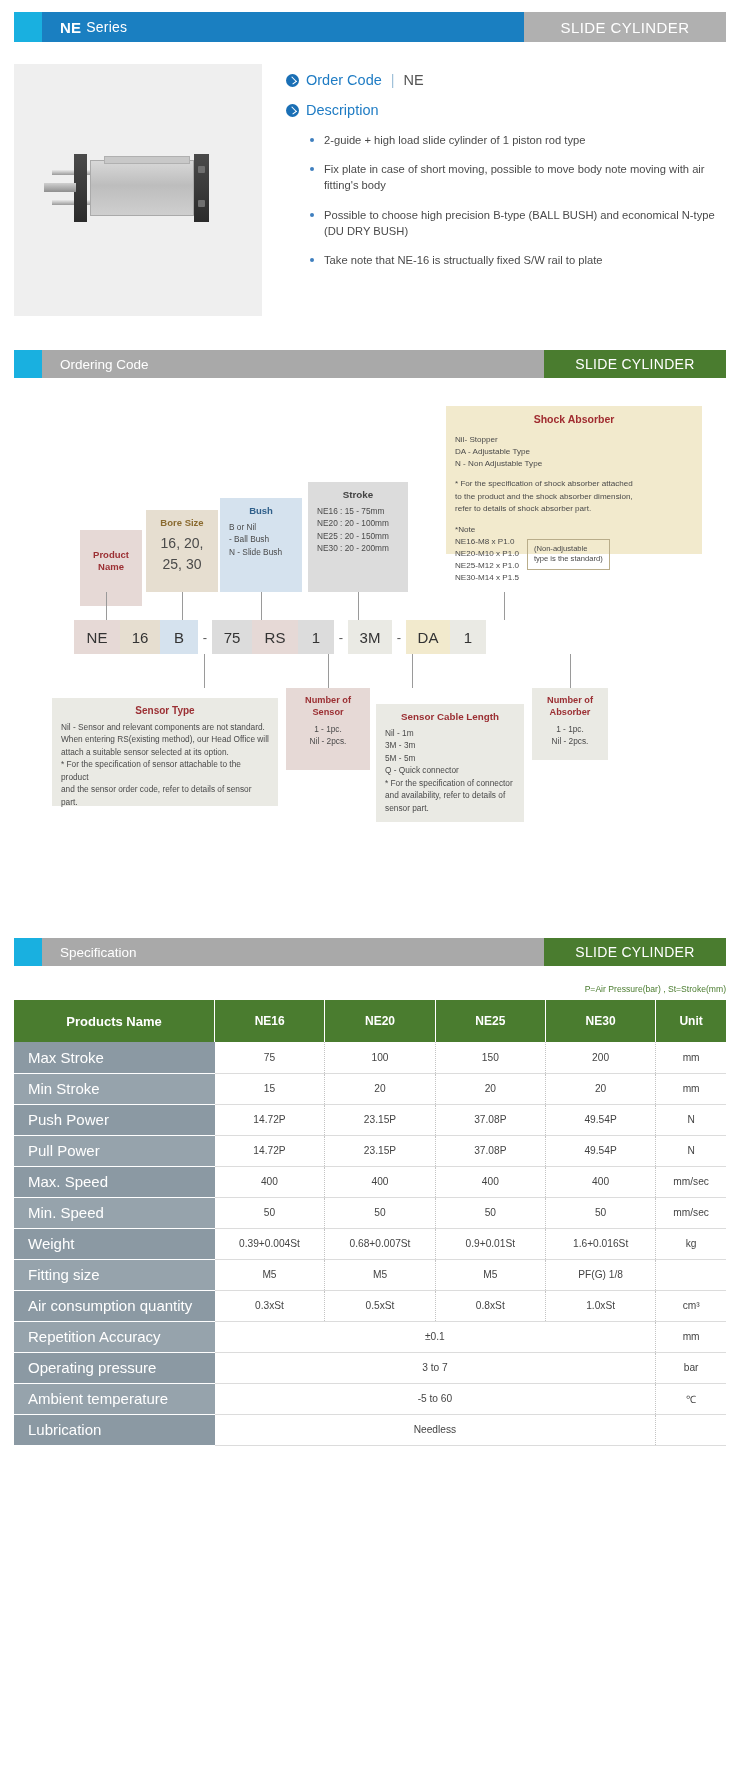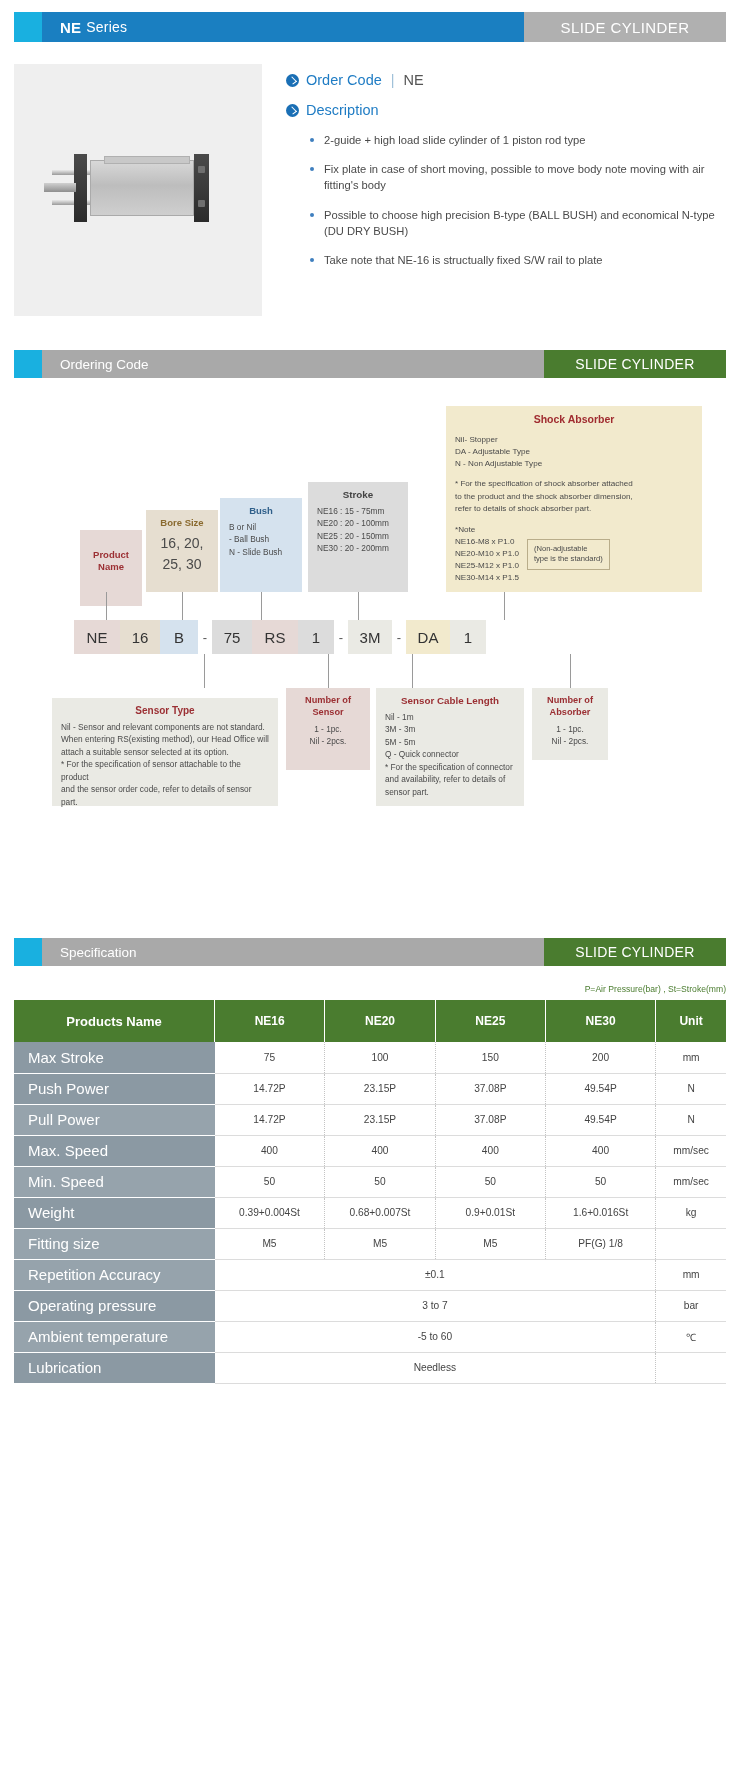--- a/index.html
+++ b/index.html
@@ -87,40 +87,40 @@
   .bx-bore { left: 132px; top: 132px; width: 72px; height: 82px;
     background: #e6ded0; }
   .bx-bore .oh { color: #8a6a2f; font-size: 9.5px; }
   .bx-bore .ob { text-align: center; font-size: 14px; }
   .bx-bush { left: 206px; top: 120px; width: 82px; height: 94px;
     background: #d5e2ee; }
   .bx-bush .oh { color: #2f5f8a; font-size: 9.5px; }
   .bx-stroke { left: 294px; top: 104px; width: 100px; height: 110px;
     background: #dcdcdc; }
   .bx-stroke .oh { color: #444; font-size: 9.8px; }
-  .bx-shock { left: 432px; top: 28px; width: 256px; height: 186px;
+  .bx-shock { left: 432px; top: 28px; width: 256px; height: 148px;
     background: #f2eacd; }
   .bx-shock .oh { color: #a02c30; font-size: 10.5px; margin-bottom: 9px; }
   .bx-shock .ob { font-size: 8.1px; }
   .bx-shock .nb { margin-top: 8px; }
   .bx-shock .note2 { margin-top: 9px; display: flex; gap: 8px; }
   .bx-shock .note2 .lft { flex: none; }
   .bx-shock .note2 .rgt {
     border: 1px solid #b9ad8a; padding: 4px 6px; font-size: 7.6px;
     line-height: 1.4; align-self: center;
   }
 
   .bx-sensor { left: 38px; top: 320px; width: 226px; height: 108px;
     background: #eaeae4; }
   .bx-sensor .oh { color: #9b2f33; font-size: 10px; }
   .bx-numsensor { left: 272px; top: 310px; width: 84px; height: 82px;
     background: #e6d9d6; }
   .bx-numsensor .oh { color: #9b2f33; font-size: 9.2px; line-height: 1.25; }
   .bx-numsensor .ob { text-align: center; }
-  .bx-cable { left: 362px; top: 310px; width: 148px; height: 118px;
+  .bx-cable { left: 362px; top: 326px; width: 148px; height: 118px;
     background: #eaeae4; }
   .bx-cable .oh { color: #9b2f33; font-size: 9.8px; }
   .bx-numabs { left: 518px; top: 310px; width: 76px; height: 72px;
     background: #eaeae4; }
   .bx-numabs .oh { color: #9b2f33; font-size: 9.2px; line-height: 1.25; }
   .bx-numabs .ob { text-align: center; }
 
   .codes { position: absolute; left: 60px; top: 242px;
     display: flex; align-items: center; }
   .ccell {
@@ -420,20 +420,28 @@
     </thead>
     <tbody id="spec-body">
         <tr>
           <td class="rowlabel">Max Stroke</td>
           <td class="val">75</td>
           <td class="val">100</td>
           <td class="val">150</td>
           <td class="val lastcol">200</td>
           <td class="unit">mm</td>
         </tr>
+        <tr class="alt">
+          <td class="rowlabel">Min Stroke</td>
+          <td class="val">15</td>
+          <td class="val">20</td>
+          <td class="val">20</td>
+          <td class="val lastcol">20</td>
+          <td class="unit">mm</td>
+        </tr>
         <tr>
           <td class="rowlabel">Push Power</td>
           <td class="val">14.72P</td>
           <td class="val">23.15P</td>
           <td class="val">37.08P</td>
           <td class="val lastcol">49.54P</td>
           <td class="unit">N</td>
         </tr>
         <tr class="alt">
           <td class="rowlabel">Pull Power</td>
@@ -468,20 +476,28 @@
           <td class="unit">kg</td>
         </tr>
         <tr class="alt">
           <td class="rowlabel">Fitting size</td>
           <td class="val">M5</td>
           <td class="val">M5</td>
           <td class="val">M5</td>
           <td class="val lastcol">PF(G) 1/8</td>
           <td class="unit"></td>
         </tr>
+        <tr>
+          <td class="rowlabel">Air consumption quantity</td>
+          <td class="val">0.3xSt</td>
+          <td class="val">0.5xSt</td>
+          <td class="val">0.8xSt</td>
+          <td class="val lastcol">1.0xSt</td>
+          <td class="unit">cm³</td>
+        </tr>
         <tr class="alt">
           <td class="rowlabel">Repetition Accuracy</td>
           <td class="val lastcol" colspan="4">±0.1</td>
           <td class="unit">mm</td>
         </tr>
         <tr>
           <td class="rowlabel">Operating pressure</td>
           <td class="val lastcol" colspan="4">3 to 7</td>
           <td class="unit">bar</td>
         </tr>

